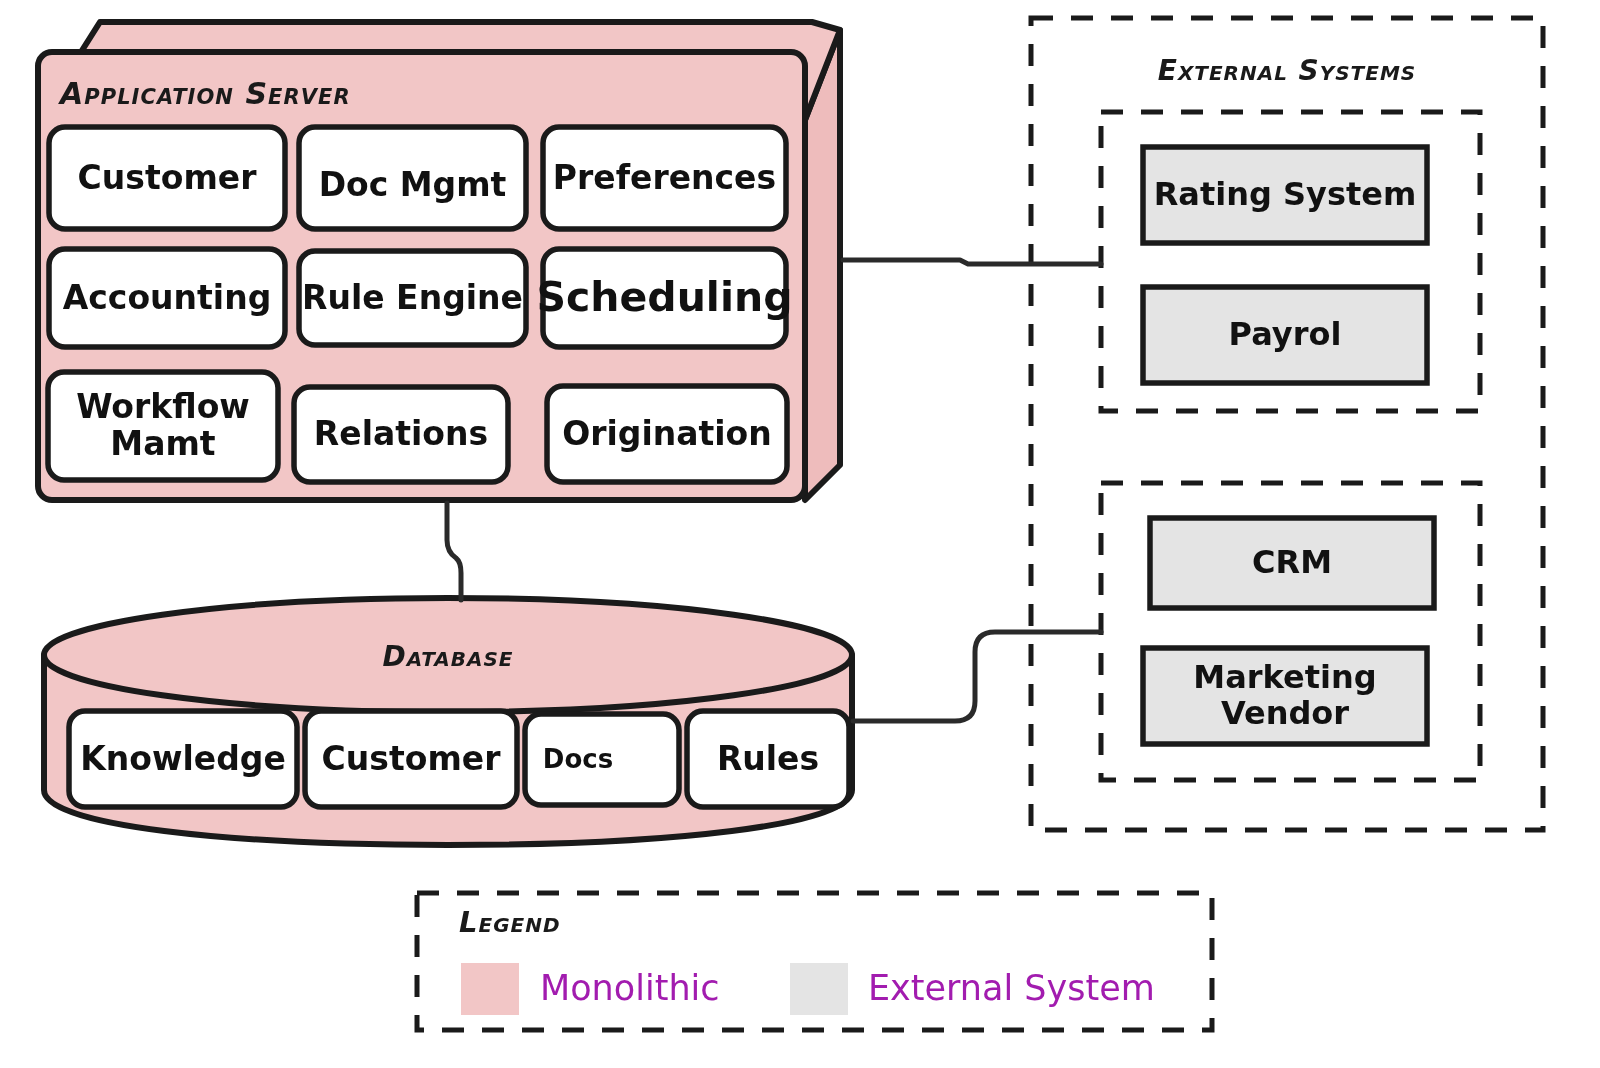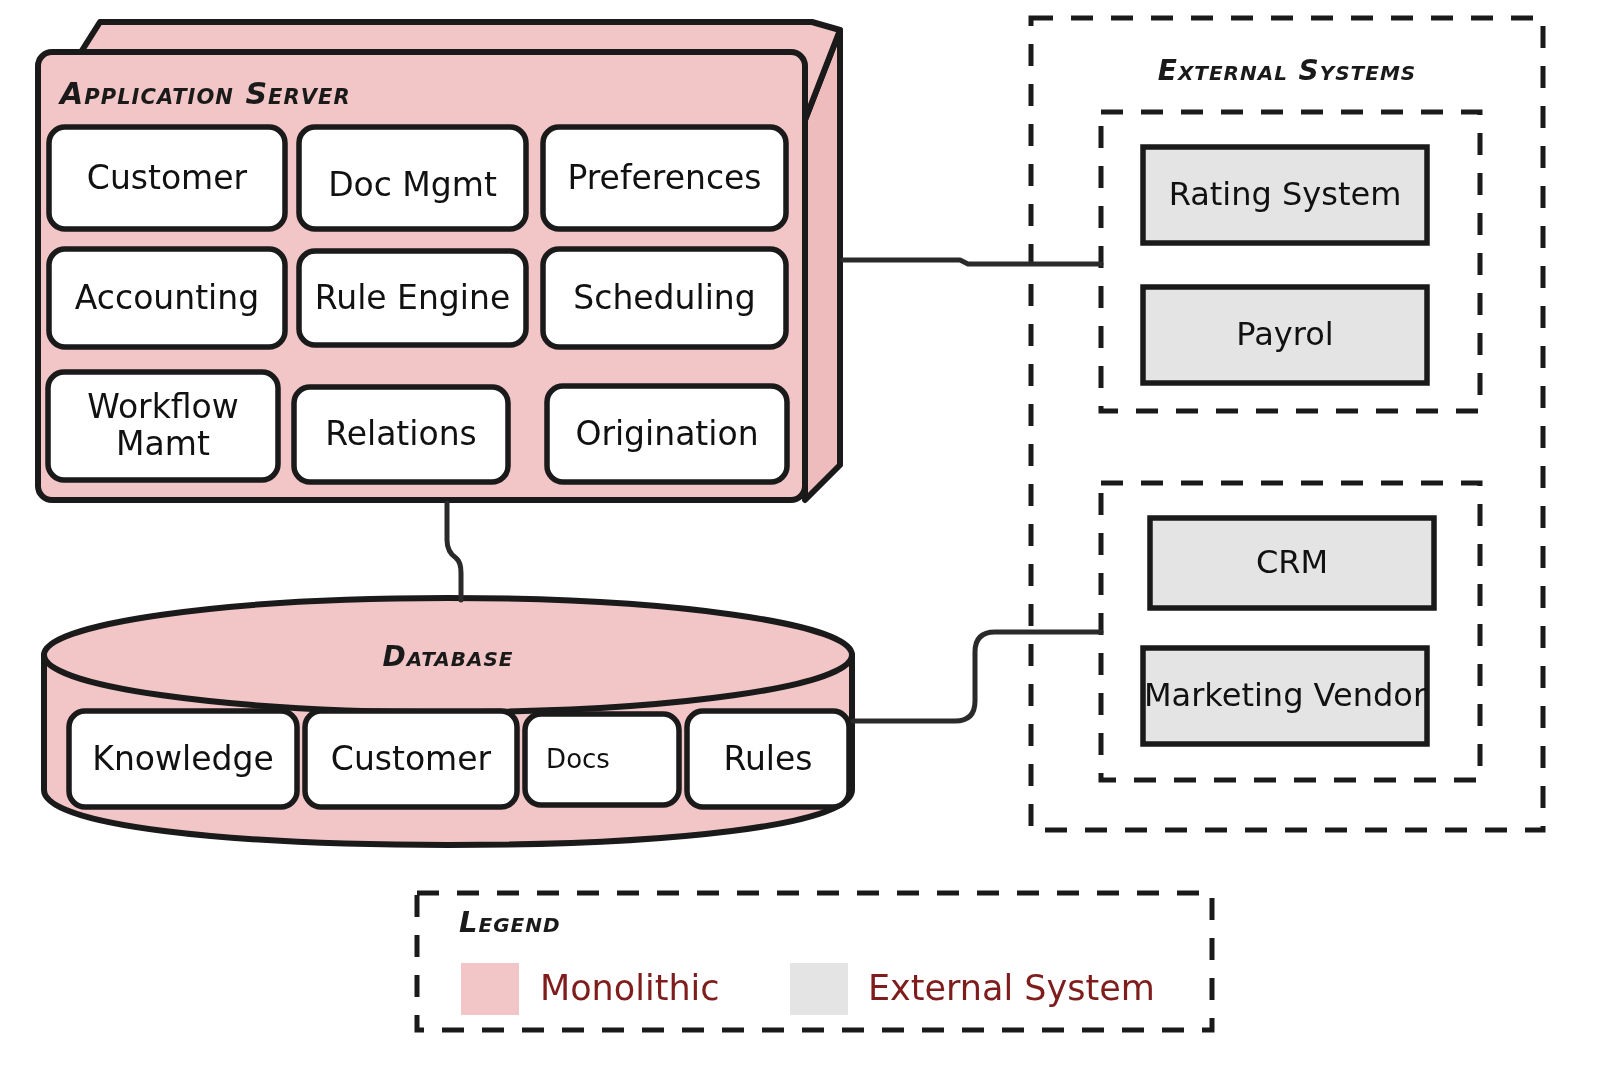--- a/index.html
+++ b/index.html
@@ -44,27 +44,27 @@
     font-family: "DejaVu Sans", "Liberation Sans", sans-serif;
     font-weight: 700;
     font-style: italic;
     letter-spacing: 0.035em;
     font-variant: small-caps;
     text-transform: none;
     color: #1a1a1a;
   }
   .module-text {
     font-family: "DejaVu Sans", "Liberation Sans", sans-serif;
-    font-weight: 400;
+    font-weight: 700;
     color: #111111;
   }
   .legend-text {
     font-family: "DejaVu Sans", "Liberation Sans", sans-serif;
     font-weight: 400;
-    color: #7f1d1d;
+    color: #a21caf;
   }
 </style>
 </head>
 <body>
 
 <div id="canvas">
 
   <svg id="vector-layer" viewBox="0 0 1600 1068" xmlns="http://www.w3.org/2000/svg">
 
     <path d="M 805 120 L 840 30 L 840 465 L 805 500 Z" fill="#eebcbc" stroke="#1a1a1a" stroke-width="6" stroke-linejoin="round" stroke-linecap="round"></path>
@@ -120,21 +120,21 @@
   </svg>
 
   <div class="lbl title-hand" style="left:60px; top:72px; width:420px; height:44px; justify-content:flex-start; font-size:30px;">Application Server</div>
 
   <div class="lbl module-text" style="left:49px; top:127px; width:236px; height:102px; font-size:33px;">Customer</div>
   <div class="lbl module-text" style="left:299px; top:134px; width:227px; height:102px; font-size:33px;">Doc Mgmt</div>
   <div class="lbl module-text" style="left:543px; top:127px; width:243px; height:102px; font-size:33px;">Preferences</div>
 
   <div class="lbl module-text" style="left:49px; top:249px; width:236px; height:98px; font-size:33px;">Accounting</div>
   <div class="lbl module-text" style="left:299px; top:251px; width:227px; height:94px; font-size:33px;">Rule Engine</div>
-  <div class="lbl module-text" style="left:543px; top:249px; width:243px; height:98px; font-size:33px;">Scheduling</div>
+  <div class="lbl module-text" style="left:543px; top:249px; width:243px; height:98px; font-size:41px;">Scheduling</div>
 
   <div class="lbl module-text" style="left:48px; top:372px; width:230px; height:108px; font-size:33px;text-align:center;">Workflow
 Mamt</div>
   <div class="lbl module-text" style="left:294px; top:387px; width:214px; height:95px; font-size:33px;">Relations</div>
   <div class="lbl title-hand" style="left:248px; top:636px; width:400px; height:42px; font-size:28px;">Database</div>
 
   <div class="lbl module-text" style="left:547px; top:386px; width:240px; height:96px; font-size:33px;">Origination</div>
 
   <div class="lbl module-text" style="left:69px; top:711px; width:228px; height:96px; font-size:33px;">Knowledge</div>
   <div class="lbl module-text" style="left:305px; top:711px; width:212px; height:96px; font-size:33px;">Customer</div>

